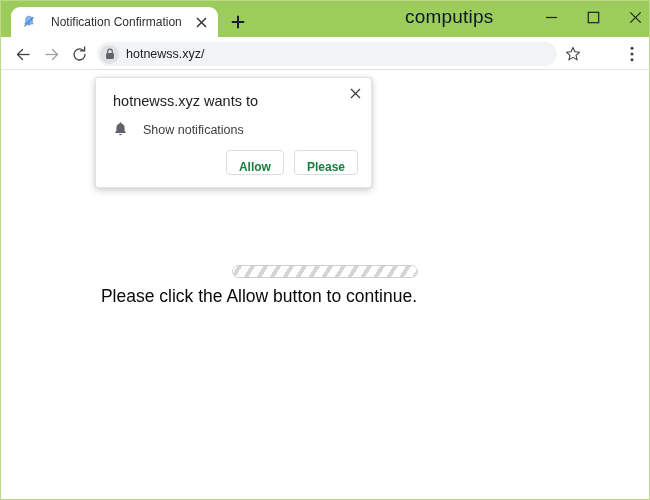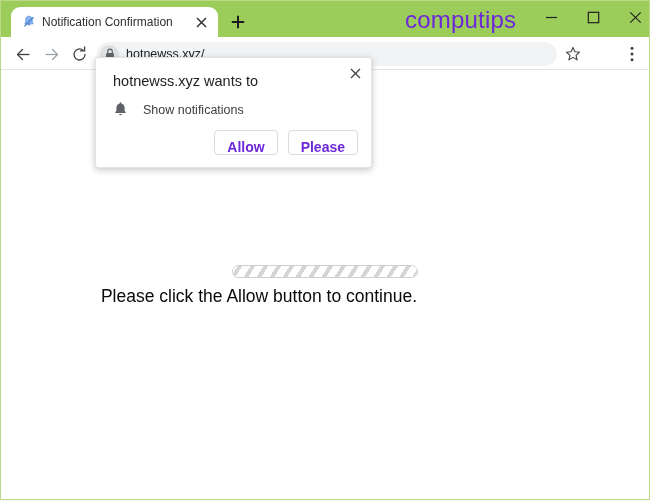--- a/index.html
+++ b/index.html
@@ -22,22 +22,22 @@
   
   #titlebar {
     position: absolute; left: 0; top: 0;
     width: 650px; height: 36px;
     background: #9ccc5a;
   }
 
   #watermark {
     position: absolute;
     left: 404px; top: 5px;
-    font-size: 24px;
-    color: #6d28d9;
+    font-size: 19px;
+    color: #0f172a;
     letter-spacing: 0.2px;
     user-select: none;
   }
 
   #tab {
     position: absolute;
     left: 10px; top: 6px;
     width: 207px; height: 30px;
     background: #ffffff;
     border-radius: 9px 9px 0 0;
@@ -46,21 +46,21 @@
   }
 
   #tab-favicon {
     margin-left: 10px;
     width: 16px; height: 16px;
     flex: 0 0 16px;
     display: block;
   }
 
   #tab-title {
-    margin-left: 5px;
+    margin-left: 14px;
     font-size: 12px;
     color: #303030;
     white-space: nowrap;
     overflow: hidden;
     text-overflow: ellipsis;
     flex: 1 1 auto;
   }
 
   #tab-close {
     flex: 0 0 18px;
@@ -192,21 +192,21 @@
     left: 0; top: 216px;
     width: 516px;
     text-align: center;
     font-size: 17.5px;
     color: #0a0a0a;
   }
 
   
   #perm-dialog {
     position: absolute;
-    left: 94px; top: 56px;
+    left: 94px; top: 76px;
     width: 277px; height: 111px;
     background: #ffffff;
     border: 1px solid #e4e4e4;
     border-radius: 3px;
     box-shadow: 0 2px 7px rgba(0,0,0,0.22), 0 0 1px rgba(0,0,0,0.12);
     z-index: 20;
   }
 
   #perm-close {
     position: absolute;
@@ -241,23 +241,23 @@
     display: flex;
     gap: 10px;
   }
   .perm-btn {
     min-width: 53px;
     height: 25px;
     padding: 5px 12px;
     background: #ffffff;
     border: 1px solid #dadce0;
     border-radius: 4px;
-    color: #6d28d9;
+    color: #15803d;
     font-family: "Liberation Sans", sans-serif;
-    font-size: 14px;
+    font-size: 12px;
     font-weight: bold;
     line-height: 23px;
     text-align: center;
     cursor: default;
   }
 </style>
 </head>
 <body>
 
 <div id="window">

